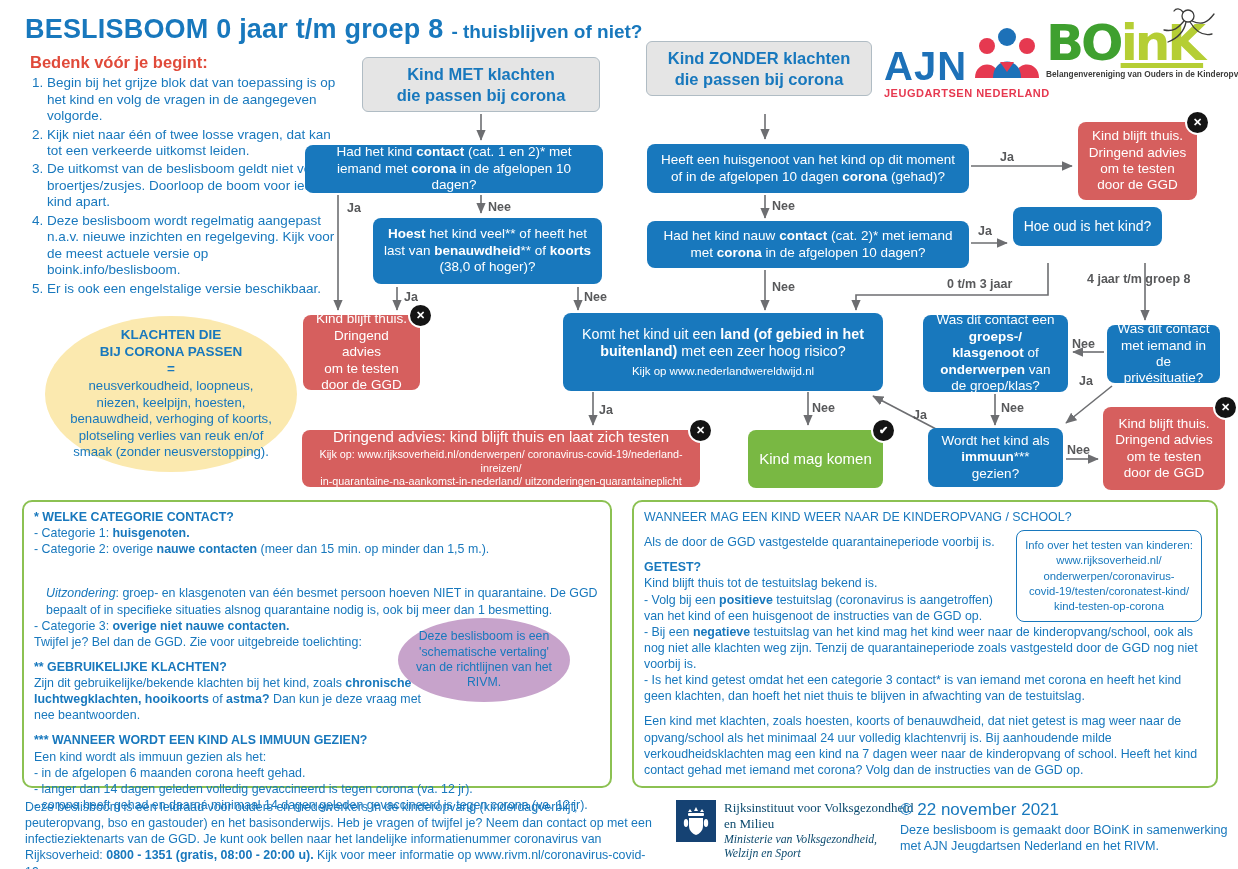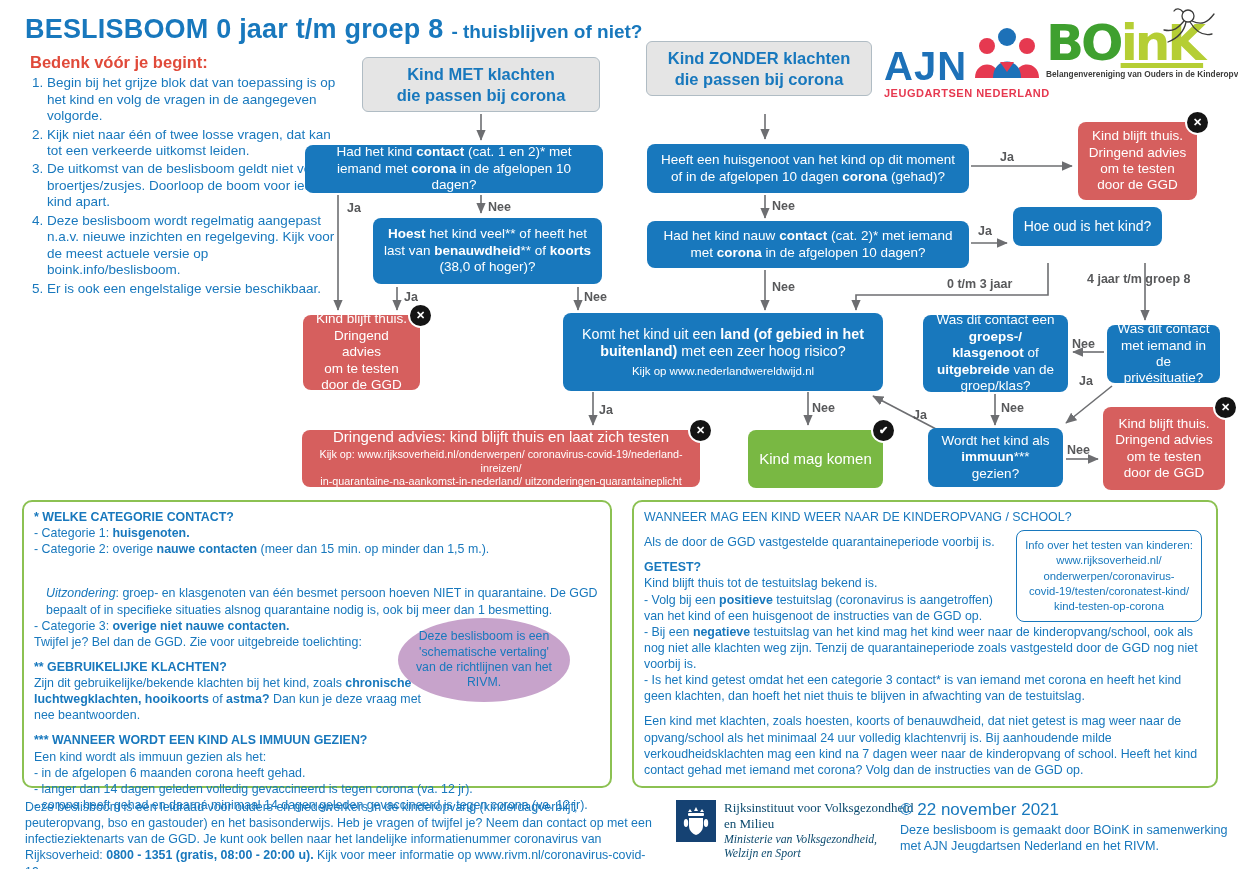--- a/index.html
+++ b/index.html
@@ -160,20 +160,25 @@
     <div class="heading">Bedenk vóór je begint:</div>
     <ol>
       <li>Begin bij het grijze blok dat van toepassing is op het kind en volg de vragen in de aangegeven volgorde.</li>
       <li>Kijk niet naar één of twee losse vragen, dat kan tot een verkeerde uitkomst leiden.</li>
       <li>De uitkomst van de beslisboom geldt niet voor broertjes/zusjes. Doorloop de boom voor ieder kind apart.</li>
       <li>Deze beslisboom wordt regelmatig aangepast n.a.v. nieuwe inzichten en regelgeving. Kijk voor de meest actuele versie op boink.info/beslisboom.</li>
       <li>Er is ook een engelstalige versie beschikbaar.</li>
     </ol>
   </div>
 
+  <div class="ellipse yellow">
+    <div class="et">KLACHTEN DIE<br>BIJ CORONA PASSEN</div>
+    <div class="et">=</div>
+    <div>neusverkoudheid, loopneus, niezen, keelpijn, hoesten, benauwdheid, verhoging of koorts, plotseling verlies van reuk en/of smaak (zonder neusverstopping).</div>
+  </div>
 
   <div class="box grey" style="left:362px;top:57px;width:238px;height:55px;">
       <span>Kind MET klachten<br>die passen bij corona</span>
     </div>
   <div class="box grey" style="left:646px;top:41px;width:226px;height:55px;">
       <span>Kind ZONDER klachten<br>die passen bij corona</span>
     </div>
 
   <div class="box blue" style="left:305px;top:145px;width:298px;height:48px;">
       <span>Had het kind <b>contact</b> (cat. 1 en 2)* met iemand met <b>corona</b> in de afgelopen 10 dagen?</span>
@@ -188,21 +193,21 @@
       <span>Had het kind nauw <b>contact</b> (cat. 2)* met iemand met <b>corona</b> in de afgelopen 10 dagen?</span>
     </div>
   <div class="box blue" style="left:1013px;top:207px;width:149px;height:39px;font-size:14px;">
       <span>Hoe oud is het kind?</span>
     </div>
   <div class="box blue" style="left:563px;top:313px;width:320px;height:78px;font-size:14.3px;">
     <span>Komt het kind uit een <b>land (of gebied in het buitenland)</b> met een zeer hoog risico?</span>
     <span class="sub-link">Kijk op www.nederlandwereldwijd.nl</span>
   </div>
   <div class="box blue" style="left:923px;top:315px;width:145px;height:77px;">
-      <span>Was dit contact een <b>groeps-/ klasgenoot</b> of <b>uitgebreide</b> van de groep/klas?</span>
+      <span>Was dit contact een <b>groeps-/ klasgenoot</b> of <b>onderwerpen</b> van de groep/klas?</span>
     </div>
   <div class="box blue" style="left:1107px;top:325px;width:113px;height:58px;">
       <span>Was dit contact met iemand in de privésituatie?</span>
     </div>
   <div class="box blue" style="left:928px;top:428px;width:135px;height:59px;">
       <span>Wordt het kind als <b>immuun</b>*** gezien?</span>
     </div>
 
   <div class="box redbox" style="left:303px;top:315px;width:117px;height:75px;">
     <span>Kind blijft thuis.<br>Dringend advies<br>om te testen<br>door de GGD</span>

